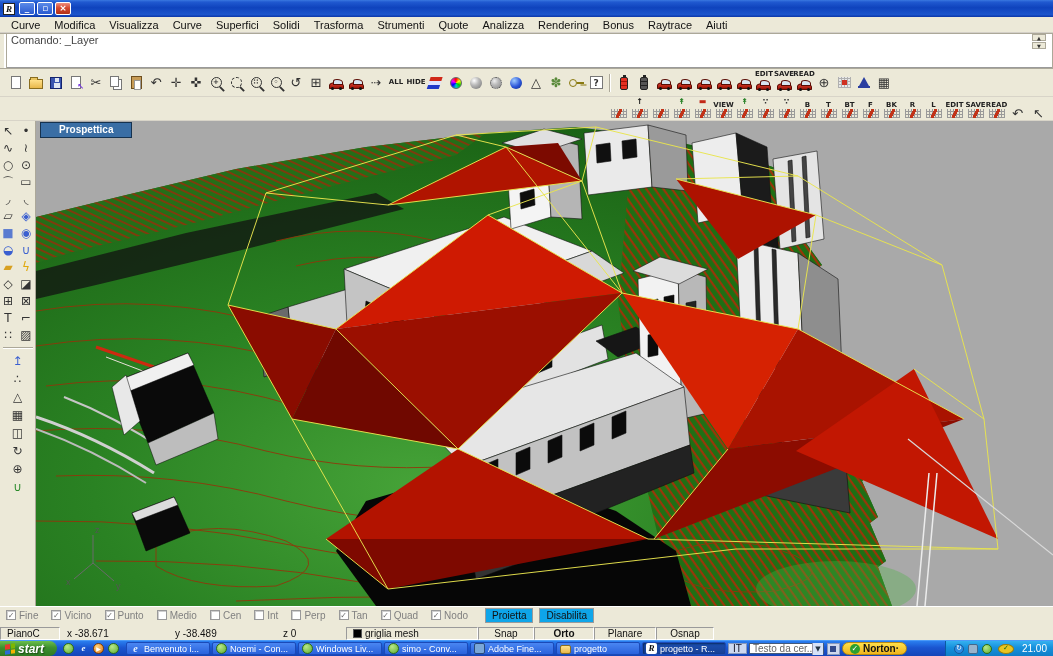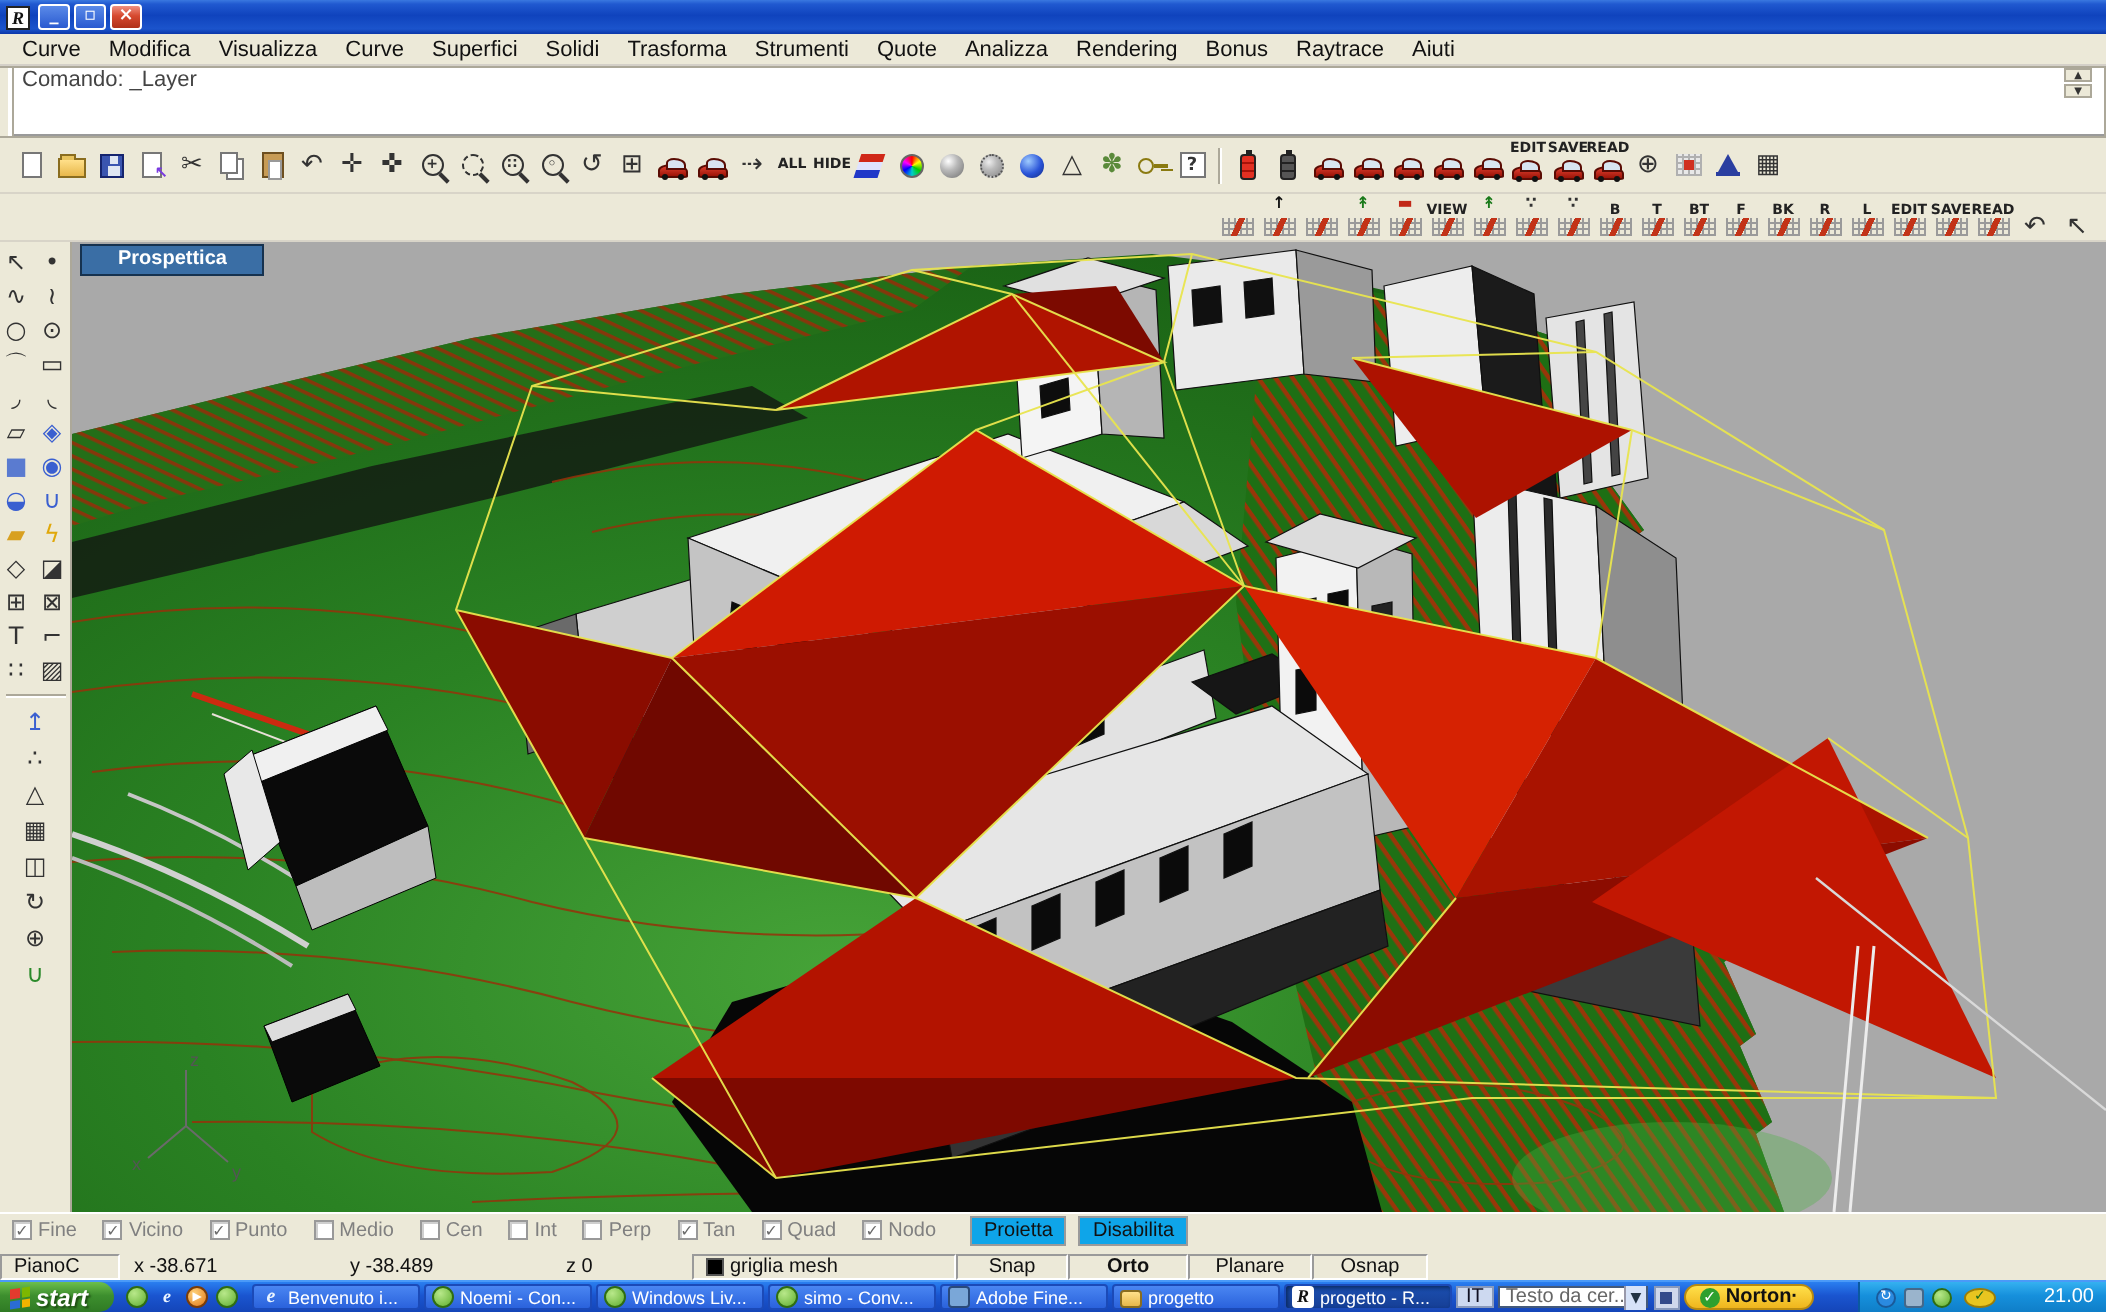--- a/index.html
+++ b/index.html
@@ -131,21 +131,21 @@
   .norton{display:flex;align-items:center;gap:3px;background:linear-gradient(#ffe04a,#efb51d);border-radius:8px;margin:1px 2px;padding:0 7px;
     color:#111;font:bold 10px "Liberation Sans",sans-serif;border:1px solid #b88a10;flex:0 0 auto}
   .ncheck{width:10px;height:10px;border-radius:50%;background:#2ea02e;color:#fff;font:bold 8px/10px "DejaVu Sans",sans-serif;text-align:center}
   .tray{display:flex;align-items:center;gap:4px;padding:0 6px 0 8px;background:linear-gradient(#35b1f0,#1690dc 45%,#0f7ec8);
     border-left:1px solid #0a5aa0;color:#fff;flex:0 0 auto;margin-left:auto}
   .tri{width:10px;height:10px;border-radius:50%;display:flex;align-items:center;justify-content:center;font:7px/1 "DejaVu Sans",sans-serif;color:#fff}
   .tri.update{background:#2a8ae0;border:1px solid #1a5a9a}
   .tri.display{background:#9ab4cc;border:1px solid #44688a;border-radius:2px}
   .tri.messenger{background:radial-gradient(circle at 35% 30%,#b8e88a,#5fae2f);border:1px solid #2f6d12}
   .tri.norton{background:#e8c520;border:1px solid #9a7d08;color:#1a6a1a}
-  .clock{font:10px "Liberation Sans",sans-serif;margin-left:18px}
+  .clock{font:10px "Liberation Sans",sans-serif;margin-left:2px}
 </style>
 </head>
 <body>
 
 <div class="win">
 
   <div class="titlebar">
     <span class="appicon">R</span>
     <span class="wbtns">
       <span class="wbtn">_</span>

